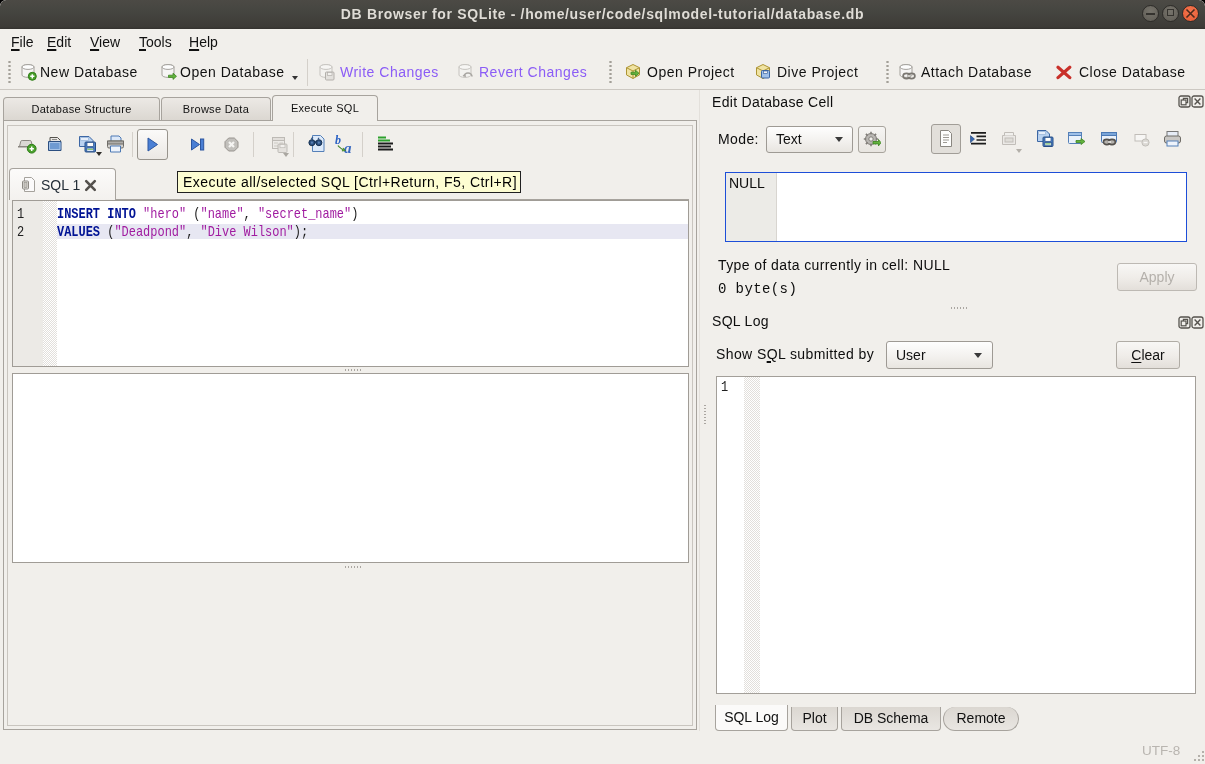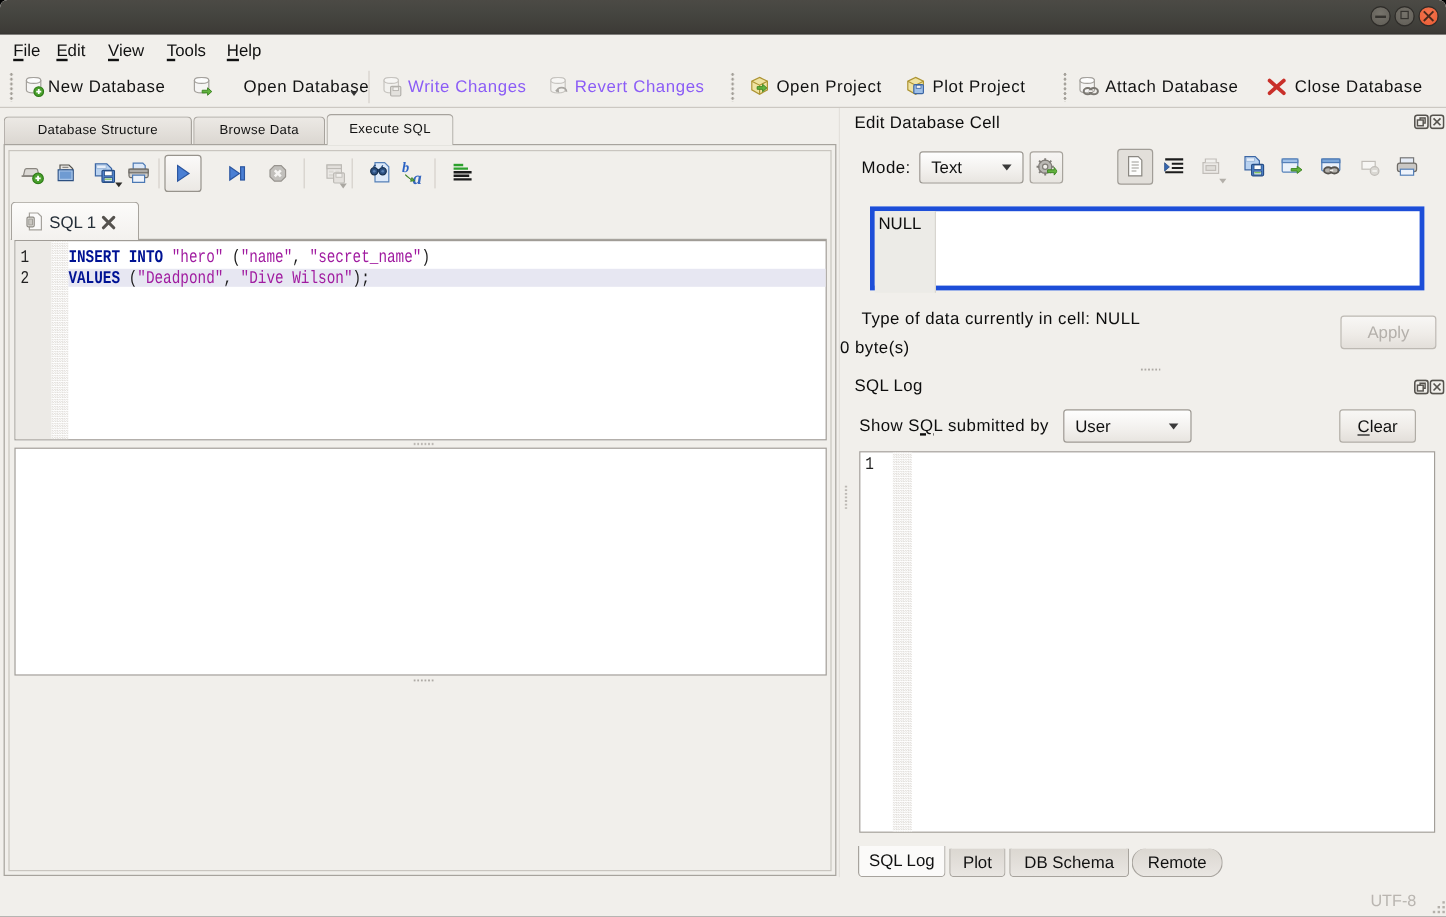--- a/index.html
+++ b/index.html
@@ -77,20 +77,21 @@
 
   #tooltip { position:absolute; left:177px; top:171px; width:344px; height:22px; box-sizing:border-box;
     background:#fdfdd2; border:1px solid #202020; font-size:14px; color:#000;
     line-height:20px; padding-left:5px; letter-spacing:0.45px; white-space:nowrap; }
 </style>
 </head>
 <body>
 <div id="win">
 
   <div id="titlebar">
+    <div id="title">DB Browser for SQLite - /home/user/code/sqlmodel-tutorial/database.db</div>
     <div class="wbtn" id="btnmin" style="left:1142px;"></div>
     <div class="wbtn" id="btnmax" style="left:1162px;"></div>
     <div class="wbtn" id="btnclose" style="left:1182px;"></div>
     <div class="wsym" style="left:1146px;top:12.5px;width:9px;height:2px;background:#35332f;"></div>
     <div class="wsym" style="left:1166.5px;top:9px;width:7px;height:7px;border:1.5px solid #35332f;"></div>
     <svg class="wsym" style="left:1185px;top:8px;" width="11" height="11" viewBox="0 0 11 11">
       <path d="M1.5 1.5 L9.5 9.5 M9.5 1.5 L1.5 9.5" stroke="#4c2a1c" stroke-width="1.6"></path>
     </svg>
   </div>
 
@@ -109,21 +110,21 @@
       <ellipse cx="9" cy="4" rx="6" ry="2.4" fill="#fdfdfd" stroke="#a3a09b"></ellipse>
       <circle cx="13.3" cy="13.3" r="4" fill="#4aa02c" stroke="#2f7d18"></circle>
       <path d="M13.3 11.2v4.2M11.2 13.3h4.2" stroke="#fff" stroke-width="1.5"></path>
     </svg>
     <span class="tbtext" style="left:40px;">New Database</span>
     <svg class="tbicon" style="left:159px;" width="18" height="18" viewBox="0 0 18 18">
       <path d="M3 4 a6 2.4 0 0 1 12 0 v8 a6 2.4 0 0 1 -12 0 z" fill="#f6f5f4" stroke="#a3a09b"></path>
       <ellipse cx="9" cy="4" rx="6" ry="2.4" fill="#fdfdfd" stroke="#a3a09b"></ellipse>
       <path d="M9.5 12.2l4.5 0 0-2 3.5 3.1-3.5 3.1 0-2-4.5 0z" fill="#62b33e" stroke="#3c8420" stroke-width="0.8"></path>
     </svg>
-    <span class="tbtext" style="left:180px;margin-left:23px;">Open Database</span>
+    <span class="tbtext" style="left:180px;">Open Database</span>
     <div class="darr" style="left:292px;top:21px;"></div>
     <div class="tbsep" style="left:307px;"></div>
     <svg class="tbicon" style="left:317px;" width="18" height="18" viewBox="0 0 18 18" opacity="0.55">
       <path d="M3 4 a6 2.4 0 0 1 12 0 v8 a6 2.4 0 0 1 -12 0 z" fill="#f6f5f4" stroke="#a3a09b"></path>
       <ellipse cx="9" cy="4" rx="6" ry="2.4" fill="#fdfdfd" stroke="#a3a09b"></ellipse>
       <rect x="8.5" y="9" width="8.5" height="8" rx="1" fill="#d9d6d2" stroke="#807d78"></rect>
       <rect x="10.5" y="9.5" width="4.5" height="3" fill="#f4f3f1" stroke="#807d78" stroke-width="0.7"></rect>
     </svg>
     <span class="tbtext dis" style="left:340px;">Write Changes</span>
     <svg class="tbicon" style="left:456px;" width="18" height="18" viewBox="0 0 18 18" opacity="0.55">
@@ -139,21 +140,21 @@
       <path d="M2.5 4.7L9 8l6.5-3.3M9 8v7.5" fill="none" stroke="#ad9433"></path>
       <path d="M7 9.2l4.5 0 0-2 3.5 3.1-3.5 3.1 0-2-4.5 0z" fill="#62b33e" stroke="#3c8420" stroke-width="0.8"></path>
     </svg>
     <span class="tbtext" style="left:647px;">Open Project</span>
     <svg class="tbicon" style="left:754px;" width="18" height="18" viewBox="0 0 18 18">
       <path d="M9 1.5l6.5 3.2v7.2L9 15.5l-6.5-3.6V4.7z" fill="#f0e3a2" stroke="#ad9433"></path>
       <path d="M2.5 4.7L9 8l6.5-3.3M9 8v7.5" fill="none" stroke="#ad9433"></path>
       <rect x="7.5" y="7.5" width="8" height="7.5" rx="1" fill="#9fc0e8" stroke="#3c66a4"></rect>
       <rect x="9.5" y="8" width="4" height="2.6" fill="#f4f3f1" stroke="#3c66a4" stroke-width="0.7"></rect>
     </svg>
-    <span class="tbtext" style="left:777px;">Plot Project</span>
+    <span class="tbtext" style="left:777px;">Dive Project</span>
     <div class="tbhandle" style="left:886px;"></div>
     <svg class="tbicon" style="left:897px;" width="19" height="18" viewBox="0 0 19 18">
       <path d="M3 4 a6 2.4 0 0 1 12 0 v8 a6 2.4 0 0 1 -12 0 z" fill="#f6f5f4" stroke="#a3a09b"></path>
       <ellipse cx="9" cy="4" rx="6" ry="2.4" fill="#fdfdfd" stroke="#a3a09b"></ellipse>
       <ellipse cx="9.5" cy="13" rx="3.4" ry="2.6" fill="none" stroke="#7b7872" stroke-width="1.7"></ellipse>
       <ellipse cx="14.5" cy="13" rx="3.4" ry="2.6" fill="none" stroke="#7b7872" stroke-width="1.7"></ellipse>
       <path d="M10.5 13h3" stroke="#f1efec" stroke-width="1.4"></path>
     </svg>
     <span class="tbtext" style="left:921px;">Attach Database</span>
     <svg class="tbicon" style="left:1056px; top:10px;" width="16" height="15" viewBox="0 0 16 15">
@@ -347,26 +348,26 @@
       <rect x="1" y="1.5" width="11" height="6.5" fill="#fdfdfc" stroke="#9a9690"></rect>
       <circle cx="11.5" cy="9.5" r="3.6" fill="#c9c6c1" stroke="#9a9690"></circle>
       <path d="M9.6 9.5h3.8" stroke="#fff" stroke-width="1.3"></path>
     </svg>
     <svg class="abs" style="left:1163px; top:130px;" width="19" height="18" viewBox="0 0 19 18">
       <rect x="4" y="1.5" width="11" height="5" fill="#e6ecf6" stroke="#777"></rect>
       <rect x="1.5" y="6" width="16" height="7" rx="2" fill="#c9c7c4" stroke="#6f6c67"></rect>
       <rect x="4" y="11" width="11" height="5" fill="#eef3fb" stroke="#5580b8"></rect>
     </svg>
 
-    <div class="abs" style="left:725px; top:172px; width:462px; height:70px; background:#fff; border:4px solid #1d4ed8;">
+    <div class="abs" style="left:725px; top:172px; width:462px; height:70px; background:#fff; border:1px solid #1d4ed8;">
       <div class="abs" style="left:0; top:0; width:51px; height:68px; background:#ecebe7; border-right:1px solid #d8d5d0;"></div>
       <span class="abs" style="left:3px; top:2px; color:#0d0d0d;">NULL</span>
     </div>
     <span class="label" style="left:718px; top:257px;">Type of data currently in cell: NULL</span>
-    <span class="label" style="left:700px; top:281px;">0 byte(s)</span>
+    <span class="label" style="left:718px; top:281px;font-family:Liberation Mono, monospace;">0 byte(s)</span>
     <div class="pushbtn dis" style="left:1117px; top:263px; width:80px; height:28px; line-height:26px;">Apply</div>
     <div class="dots-h" style="left:950px; top:307px; width:17px;"></div>
   </div>
 
   <div id="dock2">
     <span class="docktitle" style="left:712px; top:312.5px;">SQL Log</span>
     <svg class="abs" style="left:1178px; top:316px;" width="13" height="13" viewBox="0 0 13 13">
       <rect x="1" y="1" width="11" height="11" rx="2" fill="none" stroke="#56534e" stroke-width="1.3"></rect>
       <rect x="3.2" y="5" width="4.8" height="4.8" fill="none" stroke="#56534e" stroke-width="1.2"></rect>
       <path d="M5.4 5V3.4h4.2v4.2H8" fill="none" stroke="#56534e" stroke-width="1.2"></path>
@@ -398,13 +399,14 @@
     <g fill="#b4b0aa">
       <rect x="10" y="1" width="2" height="2"></rect>
         <rect x="10" y="5" width="2" height="2"></rect>
       <rect x="10" y="9" width="2" height="2"></rect>
         <rect x="6" y="5" width="2" height="2"></rect>
       <rect x="6" y="9" width="2" height="2"></rect>
         <rect x="2" y="9" width="2" height="2"></rect>
     </g>
   </svg>
 
+  <div id="tooltip">Execute all/selected SQL [Ctrl+Return, F5, Ctrl+R]</div>
 </div>
 
 </body></html>

